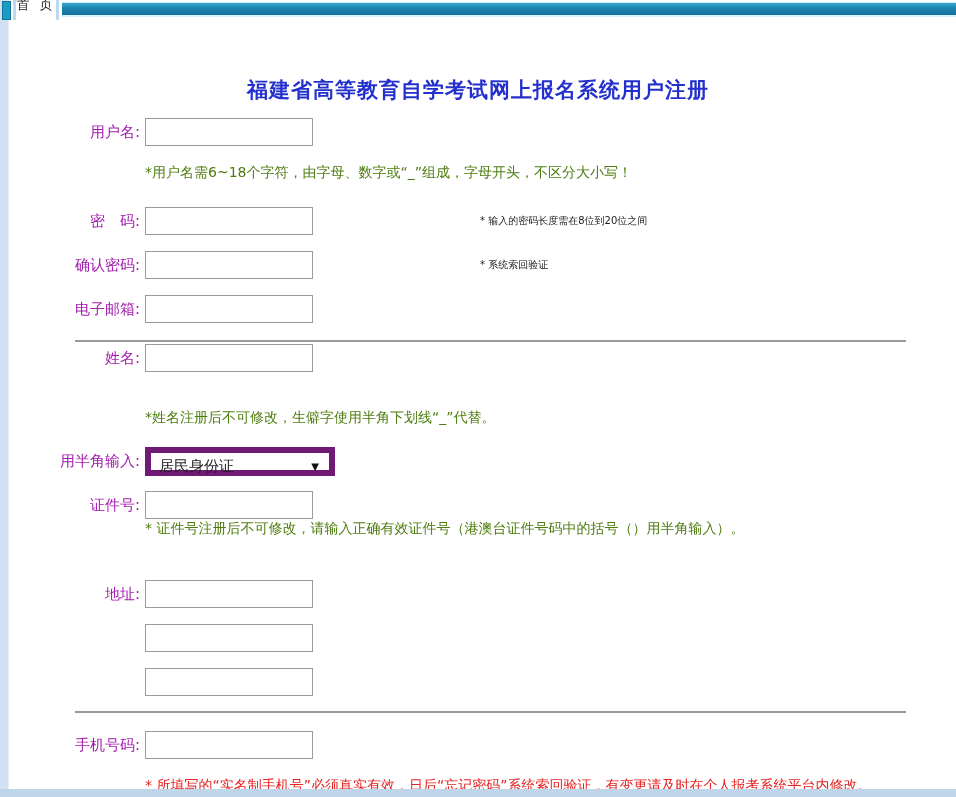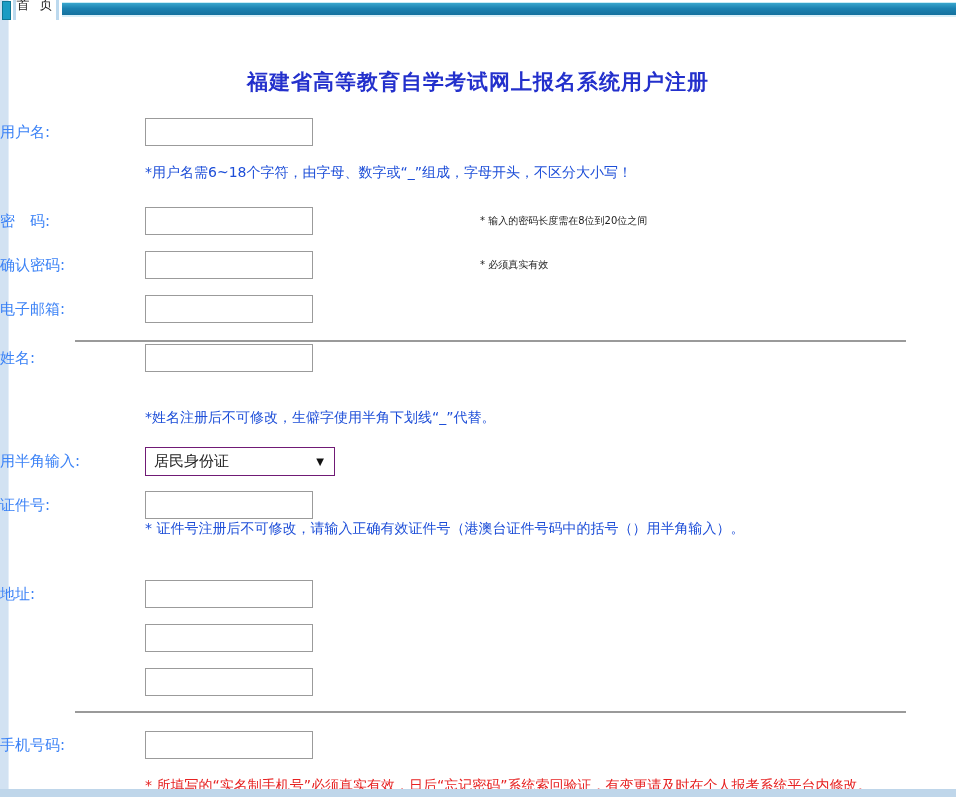--- a/index.html
+++ b/index.html
@@ -34,49 +34,49 @@
     background:linear-gradient(180deg,#39a6cd 0%, #1b82b1 45%, #14719e 100%);
     border-top:1px solid #c8ecf5;
     border-bottom:2px solid #d8eff8;
   }
   .bottom-strip {
     position:absolute; left:0; top:789px; width:956px; height:8px;
     background:#bfd6ea;
   }
   
   .page-title {
-    position:absolute; left:0; top:68px; width:956px;
+    position:absolute; left:0; top:76px; width:956px;
     text-align:center; font-size:21px; font-weight:bold;
     letter-spacing:1px; color:#2330cc;
   }
   .row { position:absolute; left:0; width:956px; height:28px; }
   .lbl {
     position:absolute; left:0; top:0; width:140px; height:28px;
-    line-height:28px; text-align:left; font-size:15px; color:#3b82f6;
+    line-height:28px; text-align:right; font-size:15px; color:#a21caf;
     white-space:pre;
   }
   .txt {
     position:absolute; left:145px; top:0; width:168px; height:28px;
     border:1px solid #9b9b9b; background:#ffffff; font-size:14px;
     padding:0 4px; outline:none;
   }
   .sel {
     position:absolute; left:145px; top:0; width:190px; height:29px;
-    border:1px solid #701a75; background:#ffffff; font-size:15px;
+    border:6px solid #701a75; background:#ffffff; font-size:15px;
     line-height:27px; padding:0 8px; cursor:pointer;
   }
   .sel .arrow {
     position:absolute; right:10px; top:0; font-size:10px; line-height:27px; color:#111;
   }
   .side-hint {
     position:absolute; left:480px; top:0; height:28px; line-height:28px;
     font-size:10px; color:#1c1c1c; white-space:nowrap;
   }
   .hint {
-    position:absolute; left:145px; width:800px; font-size:14px; color:#1d4ed8;
+    position:absolute; left:145px; width:800px; font-size:14px; color:#4d7c0f;
     white-space:nowrap;
   }
   .hint.red { color:#e62222; }
   .divider {
     position:absolute; left:75px; width:831px; height:0;
     border-top:2px solid #9a9a9a;
   }
 </style>
 </head>
 <body>
@@ -98,21 +98,21 @@
 
 <div class="row" style="top:207px">
   <label class="lbl">密　码:</label>
   <input class="txt" type="text" value="" style="">
   <span class="side-hint">* 输入的密码长度需在8位到20位之间</span>
 </div>
 
 <div class="row" style="top:251px">
   <label class="lbl">确认密码:</label>
   <input class="txt" type="text" value="" style="">
-  <span class="side-hint">* 必须真实有效</span>
+  <span class="side-hint">* 系统索回验证</span>
 </div>
 
 <div class="row" style="top:295px">
   <label class="lbl">电子邮箱:</label>
   <input class="txt" type="text" value="" style="">
 </div>
 
 <div class="divider" style="top:340px"></div>
 
 <div class="row" style="top:344px">

